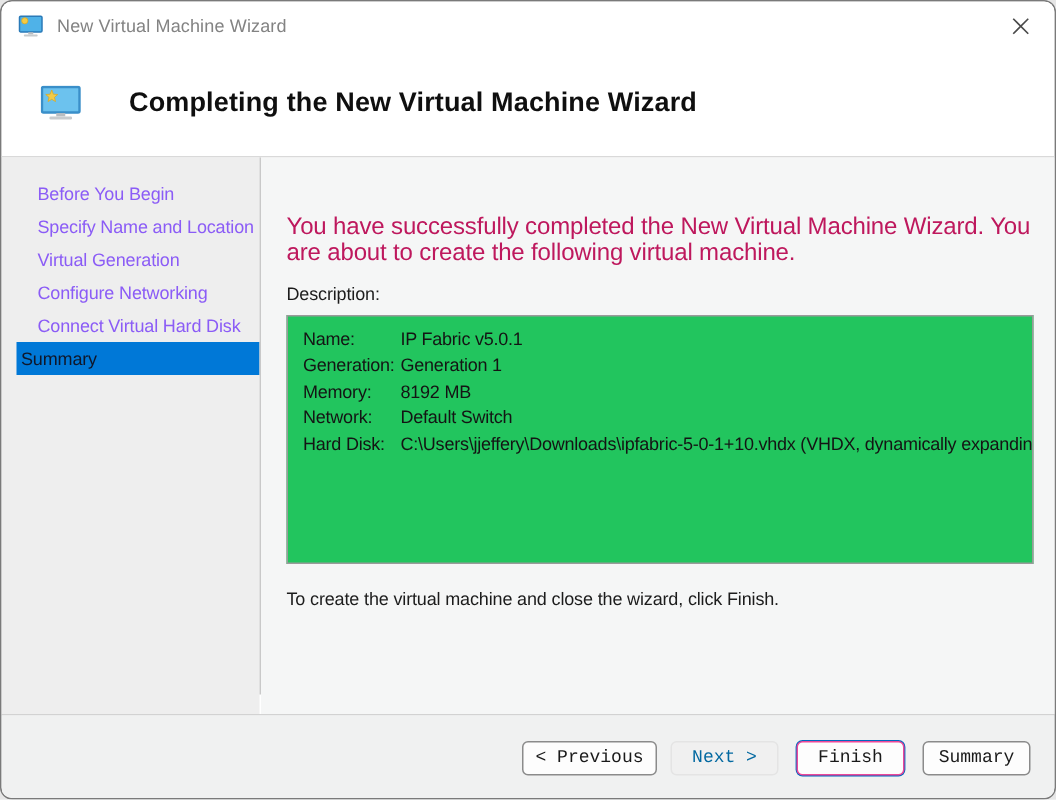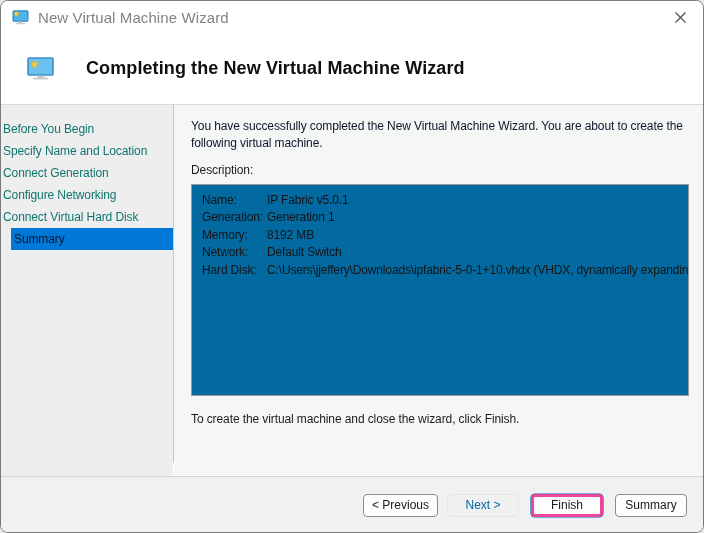--- a/index.html
+++ b/index.html
@@ -9,59 +9,59 @@
     background:#e6e6e6;
   }
   .window {
     position:relative; width:704px; height:533px;
     background:#fff; border:1px solid #7a7a7a; border-radius:8px;
     overflow:hidden;
   }
   
   .titlebar { height:32px; background:#fff; display:flex; align-items:center; padding-left:11px; position:relative; }
   .app-icon { width:18px; height:16px; margin-right:8px; display:flex; align-items:center; }
-  .titlebar-title { font-size:15px; color:#838383; letter-spacing:0.1px; }
+  .titlebar-title { font-size:12px; color:#838383; letter-spacing:0.1px; }
   .close-btn {
     position:absolute; top:0; right:0; width:46px; height:32px;
     background:transparent; border:none; display:flex; align-items:center; justify-content:center; cursor:default;
   }
   
   .header { height:72px; background:#fff; border-bottom:1px solid #d9d9d9; display:flex; align-items:center; padding-left:26px; }
   .header-icon { width:27px; height:24px; display:flex; align-items:center; }
   .header-title { font-size:18px; font-weight:bold; color:#0f0f0f; margin-left:32px; letter-spacing:0.1px; }
   
   .bodyrow { height:371px; display:flex; }
   .sidebar { width:172px; background:#eeeeee; padding-top:13px; flex:none; }
-  .step { height:22px; line-height:22px; font-size:12px; color:#0f766e; padding-left:2px; letter-spacing:-0.1px; cursor:default; white-space:nowrap; }
+  .step { height:22px; line-height:22px; font-size:12px; color:#8b5cf6; padding-left:24px; letter-spacing:-0.1px; cursor:default; white-space:nowrap; }
   .step.selected { background:#0078d7; color:#0f172a; margin-left:10px; padding-left:3px; }
   .sidebar-divider { width:1px; background:#c9c9c9; height:calc(100% - 13px); flex:none; }
   .content { flex:1; background:#f5f6f6; padding:13px 16px 0 17px; }
-  .intro { font-size:12px; line-height:16.5px; color:#0f172a; width:505px; letter-spacing:-0.1px; }
+  .intro { font-size:16px; line-height:16.5px; color:#be185d; width:505px; letter-spacing:-0.1px;margin-top:26px; }
   .desc-label { font-size:12px; color:#1c1c1c; margin-top:12px; letter-spacing:-0.1px; }
   .desc-box {
-    margin-top:7px; width:498px; height:212px;
-    background:#0369a1; border:1px solid #9a9a9a; padding:7px 16px 0 10px;
+    margin-top:7px; width:498px; height:166px;
+    background:#22c55e; border:1px solid #9a9a9a; padding:7px 16px 0 10px;
     overflow:hidden;
   }
   .desc-row { font-size:12px; line-height:17.4px; color:#141414; letter-spacing:-0.15px; white-space:nowrap; }
   .desc-key { display:inline-block; width:65px; }
   .finish-hint { font-size:12px; color:#1c1c1c; margin-top:16px; letter-spacing:-0.1px; }
   
   .footer-divider { height:1px; background:#d2d2d2; }
   .footer { height:56px; background:#f0f1f1; display:flex; align-items:center; justify-content:flex-end; padding-right:16px; }
   .btn {
     height:23px; min-width:72px; padding:0 8px;
-    font-family:Liberation Sans, sans-serif; font-size:12px; color:#1a1a1a;
+    font-family:Liberation Mono, monospace; font-size:12px; color:#1a1a1a;
     background:#fdfdfd; border:1px solid #8b8b8b; border-radius:4px;
     cursor:default;
   }
   .btn + .btn { margin-left:12px; }
   .btn.next { margin-left:9px; }
   .btn.disabled { background:#f0f0f0; border-color:#e4e4e4; color:#0369a1; }
-  .btn.primary { border:3px solid #ec4899; box-shadow:0 0 0 0.6px #0067c0; }
+  .btn.primary { border:1px solid #ec4899; box-shadow:0 0 0 0.6px #0067c0; }
 </style>
 </head>
 <body>
 
 <div class="window">
 
   <div class="titlebar">
     <span class="app-icon">
       <svg width="17" height="15" viewBox="0 0 20 18">
         <rect x="1" y="1" width="18" height="12.5" rx="1" fill="#4fb2e8" stroke="#2a7ab8" stroke-width="1.2"></rect>
@@ -87,21 +87,21 @@
         <rect x="6" y="20.6" width="15" height="2" rx="0.8" fill="#c7cbce"></rect>
       </svg>
     </span>
     <h1 class="header-title">Completing the New Virtual Machine Wizard</h1>
   </div>
 
   <div class="bodyrow">
     <nav class="sidebar">
       <div class="step">Before You Begin</div>
       <div class="step">Specify Name and Location</div>
-      <div class="step">Connect Generation</div>
+      <div class="step">Virtual Generation</div>
       <div class="step">Configure Networking</div>
       <div class="step">Connect Virtual Hard Disk</div>
       <div class="step selected">Summary</div>
     </nav>
     <div class="sidebar-divider"></div>
 
     <main class="content">
       <p class="intro">You have successfully completed the New Virtual Machine Wizard. You are about to create the following virtual machine.</p>
       <div class="desc-label">Description:</div>
 

